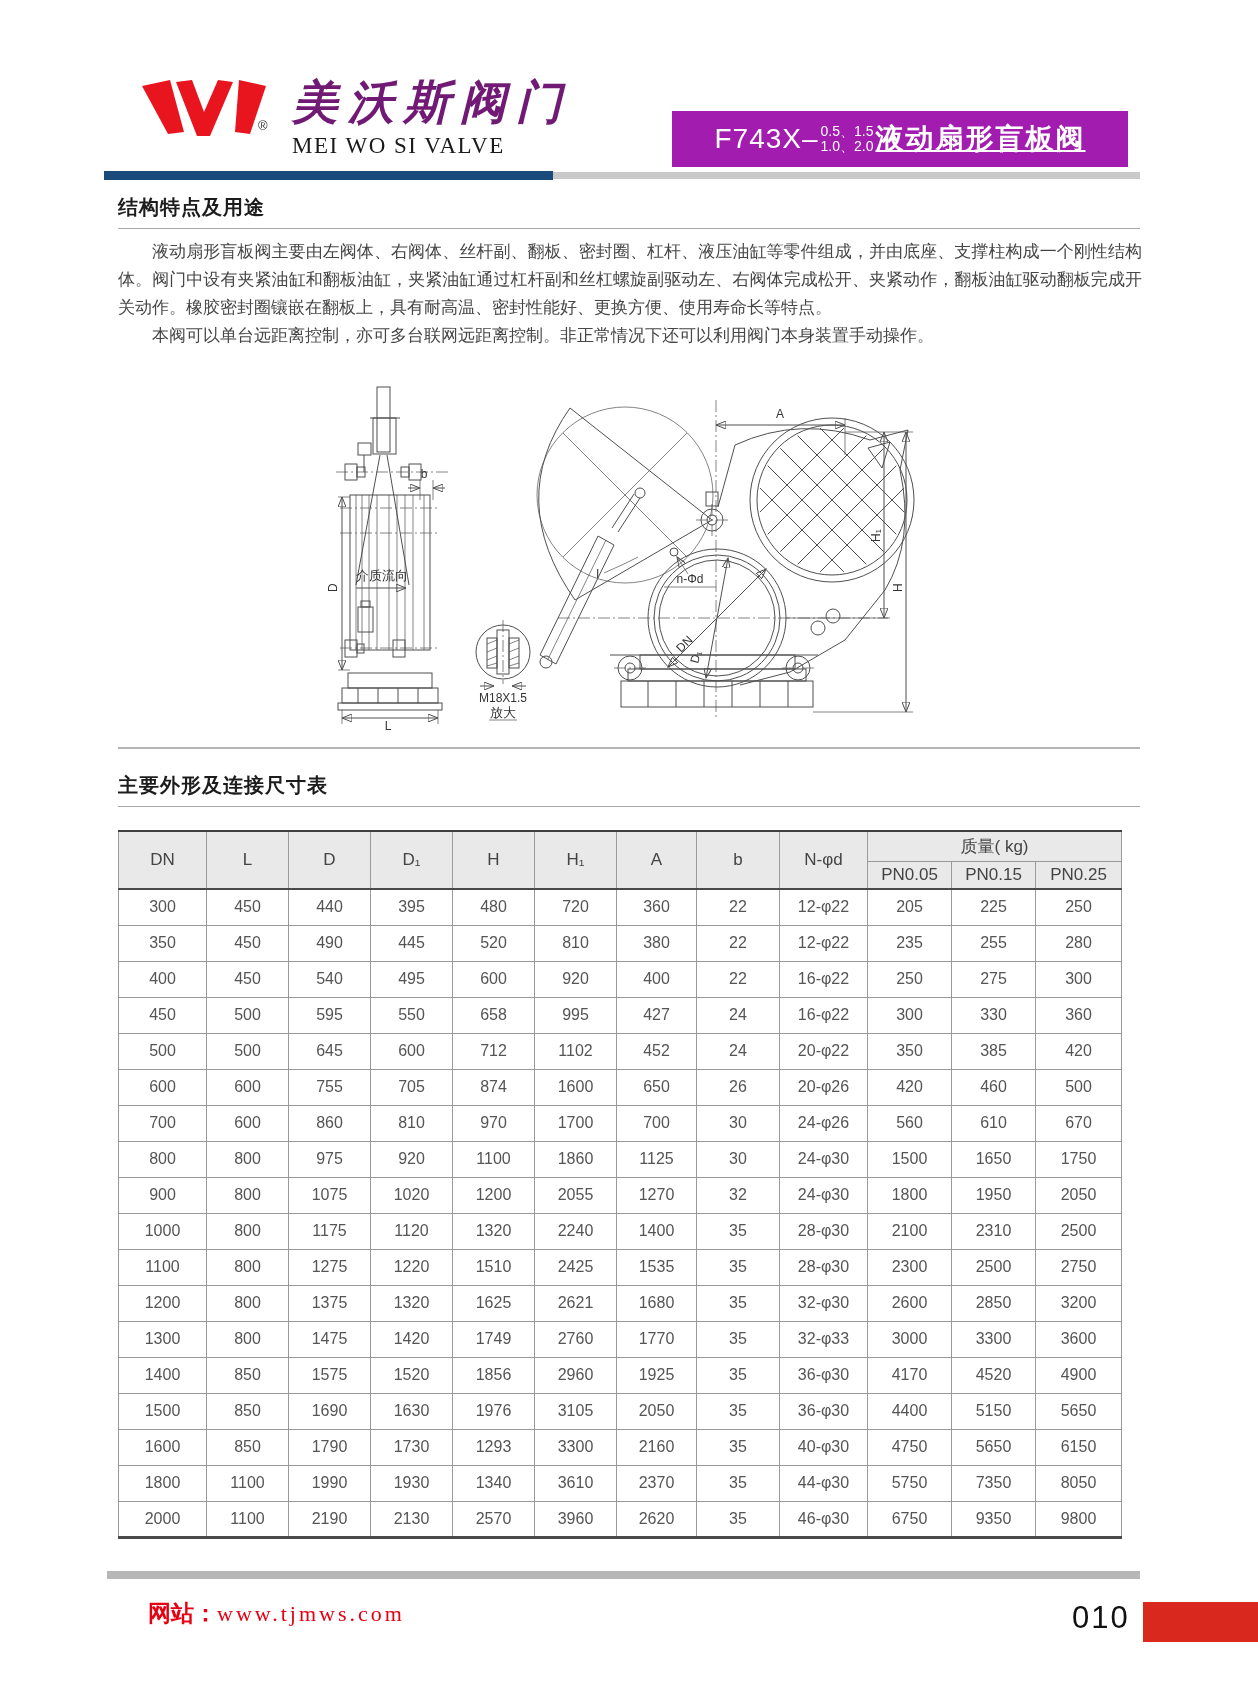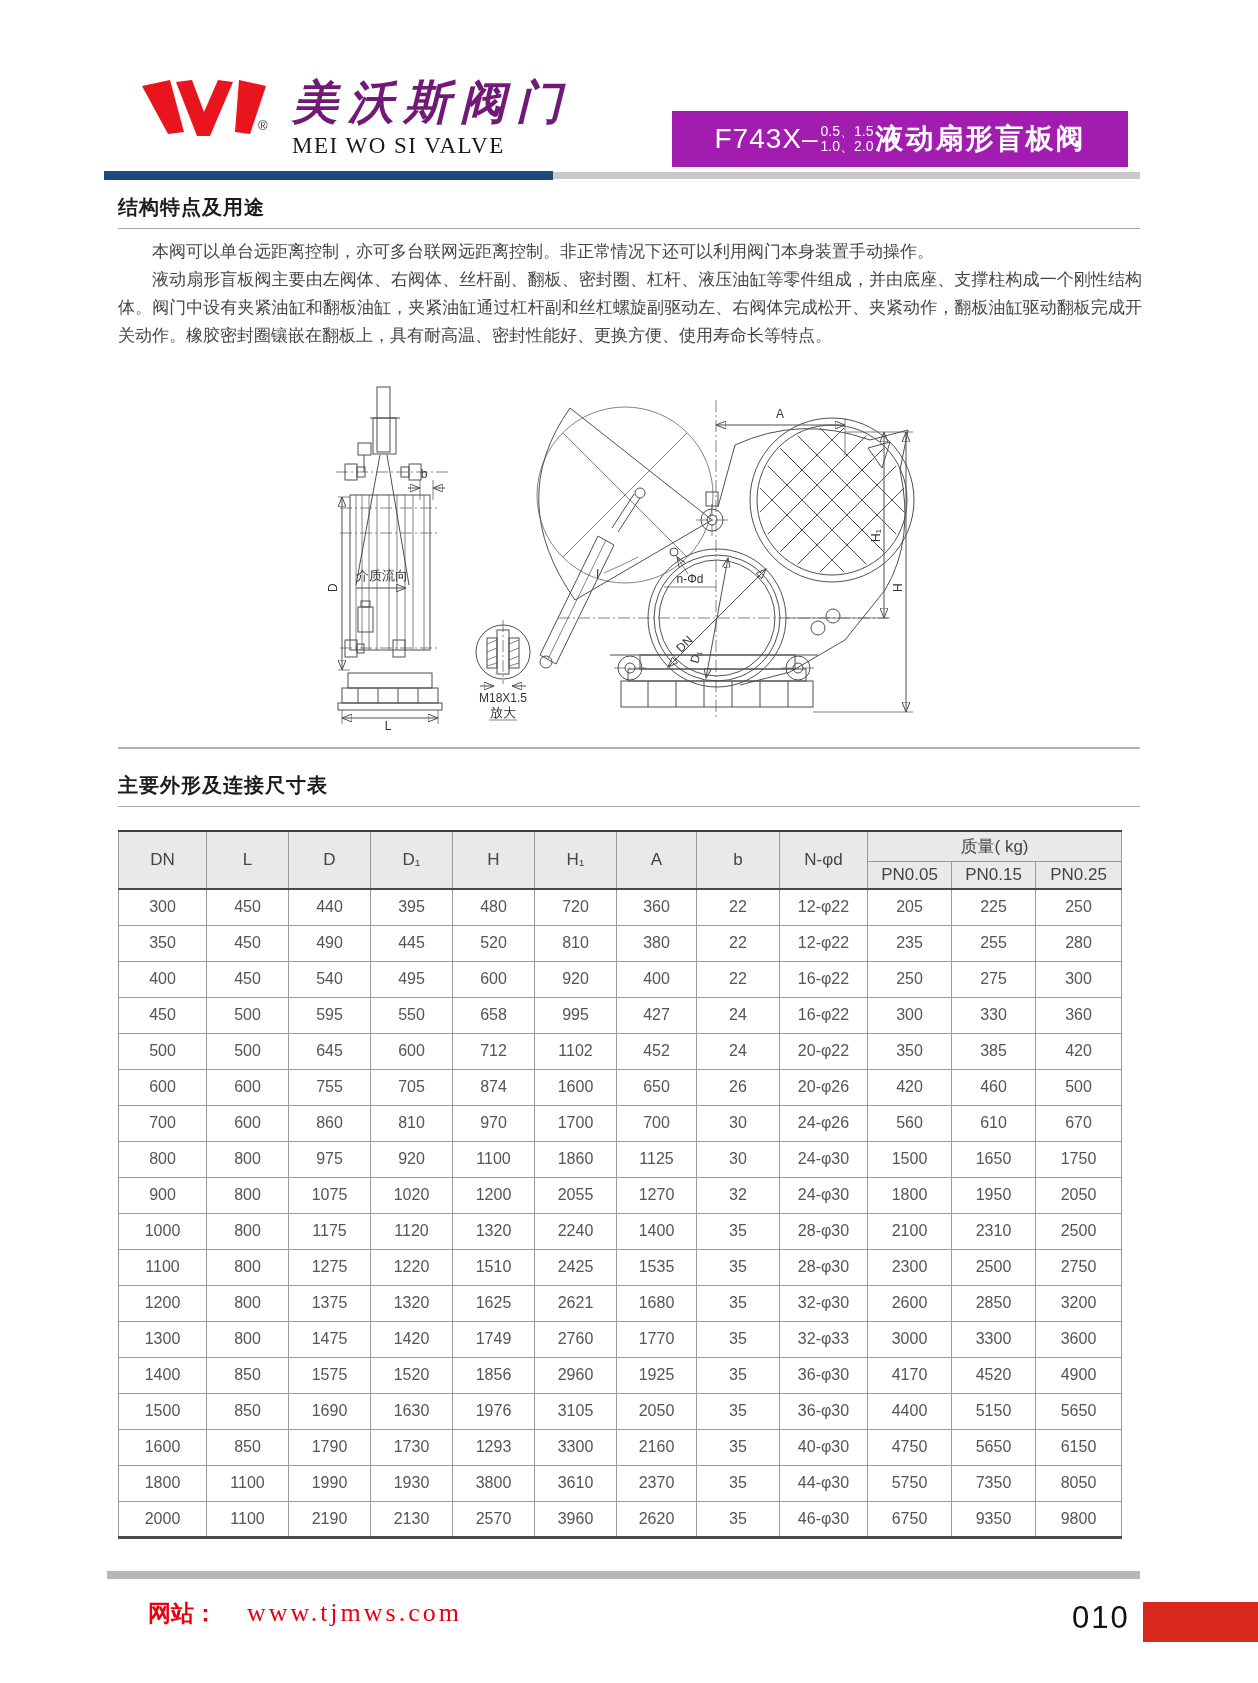--- a/index.html
+++ b/index.html
@@ -13,21 +13,21 @@
   .brand { margin-left:22px; }
   .brand-cn { font-size:46px; font-weight:bold; color:#701a75; letter-spacing:10px;
               font-family:"Liberation Serif", serif; line-height:1.1; font-style:italic; }
   .brand-en { font-size:23px; color:#1a1a1a; letter-spacing:1.5px;
               font-family:"Liberation Serif", serif; margin-top:4px; }
   .banner { position:absolute; left:672px; top:111px; width:456px; height:56px;
             background:#a21caf; color:#ffffff; display:flex; align-items:center; justify-content:center; }
   .banner-model { font-size:28px; letter-spacing:1px; }
   .banner-stack { display:inline-flex; flex-direction:column; line-height:1.05; margin:0 2px;
                   font-size:14px; text-align:left; }
-  .banner-name { font-size:28px; font-weight:bold; letter-spacing:2px; }
+  .banner-name { font-size:28px; font-weight:bold; letter-spacing:2px;text-decoration:underline; }
   .bar-blue { position:absolute; left:104px; top:171px; width:449px; height:9px; background:#1b4b7c; }
   .bar-gray { position:absolute; left:553px; top:172px; width:587px; height:7px; background:#c9c9c9; }
 
   
   .sec-title { position:absolute; left:118px; font-size:20px; font-weight:bold; color:#1c1c1c; letter-spacing:1px; }
   .rule { position:absolute; left:118px; width:1022px; height:1px; background:#a8a8a8; }
   .body-text { position:absolute; left:118px; top:238px; width:1024px; font-size:17px;
                line-height:28px; color:#464646; text-align:justify; }
   .body-text p { text-indent:2em; }
 
@@ -50,21 +50,21 @@
   table.dims thead th { background:#e9e9e9; color:#444; font-size:17px; }
   table.dims thead { border-bottom:2px solid #4a4a4a; }
   table.dims thead tr:first-child th { height:30px; }
   table.dims thead tr:last-child th { height:28px;text-align:center; }
   table.dims tbody td { height:36px; background:#fff; }
 
   
   .foot-band { position:absolute; left:107px; top:1571px; width:1033px; height:8px; background:#b7b7b7; }
   .site { position:absolute; left:148px; top:1598px; color:#e60012; white-space:nowrap; }
   .site-label { font-size:23px; font-weight:bold; }
-  .site-url { font-size:26px; font-family:"Liberation Serif", serif; letter-spacing:3px;margin-left:30px; }
+  .site-url { font-size:22px; font-family:"Liberation Serif", serif; letter-spacing:3px; }
   .pageno { position:absolute; left:1072px; top:1600px; font-size:31px; color:#111;
             font-family:Liberation Sans, sans-serif; letter-spacing:2px; }
   .red-block { position:absolute; left:1143px; top:1602px; width:115px; height:40px; background:#d9281e; }
 </style>
 </head>
 <body>
 
 <div class="page">
 
   <div class="logo-wrap">
@@ -87,22 +87,22 @@
       <span>1.0、2.0</span>
     </span>
     <span class="banner-name">液动扇形盲板阀</span>
   </div>
   <div class="bar-blue"></div>
   <div class="bar-gray"></div>
 
   <div class="sec-title" style="top:194px;">结构特点及用途</div>
   <div class="rule" style="top:228px;"></div>
   <div class="body-text">
+    <p>液动扇形盲板阀主要由左阀体、右阀体、丝杆副、翻板、密封圈、杠杆、液压油缸等零件组成，并由底座、支撑柱构成一个刚性结构体。阀门中设有夹紧油缸和翻板油缸，夹紧油缸通过杠杆副和丝杠螺旋副驱动左、右阀体完成松开、夹紧动作，翻板油缸驱动翻板完成开关动作。橡胶密封圈镶嵌在翻板上，具有耐高温、密封性能好、更换方便、使用寿命长等特点。</p>
     <p>本阀可以单台远距离控制，亦可多台联网远距离控制。非正常情况下还可以利用阀门本身装置手动操作。</p>
-    <p>液动扇形盲板阀主要由左阀体、右阀体、丝杆副、翻板、密封圈、杠杆、液压油缸等零件组成，并由底座、支撑柱构成一个刚性结构体。阀门中设有夹紧油缸和翻板油缸，夹紧油缸通过杠杆副和丝杠螺旋副驱动左、右阀体完成松开、夹紧动作，翻板油缸驱动翻板完成开关动作。橡胶密封圈镶嵌在翻板上，具有耐高温、密封性能好、更换方便、使用寿命长等特点。</p>
   </div>
 
   <svg class="drawing dw" width="1022" height="392" viewBox="0 0 1022 392">
     <defs>
       <marker id="ae" markerWidth="11" markerHeight="8" refX="10" refY="4" orient="auto" markerUnits="userSpaceOnUse">
         <path d="M0,0 L10,4 L0,8 z" fill="#4f4f4f" stroke="none"></path>
       </marker>
       <marker id="as" markerWidth="11" markerHeight="8" refX="1" refY="4" orient="auto" markerUnits="userSpaceOnUse">
         <path d="M11,0 L1,4 L11,8 z" fill="#4f4f4f" stroke="none"></path>
       </marker>
@@ -554,21 +554,21 @@
             <td>40-φ30</td>
             <td>4750</td>
             <td>5650</td>
             <td>6150</td>
           </tr>
           <tr>
             <td>1800</td>
             <td>1100</td>
             <td>1990</td>
             <td>1930</td>
-            <td>3800</td>
+            <td>1340</td>
             <td>3610</td>
             <td>2370</td>
             <td>35</td>
             <td>44-φ30</td>
             <td>5750</td>
             <td>7350</td>
             <td>8050</td>
           </tr>
           <tr>
             <td>2000</td>

